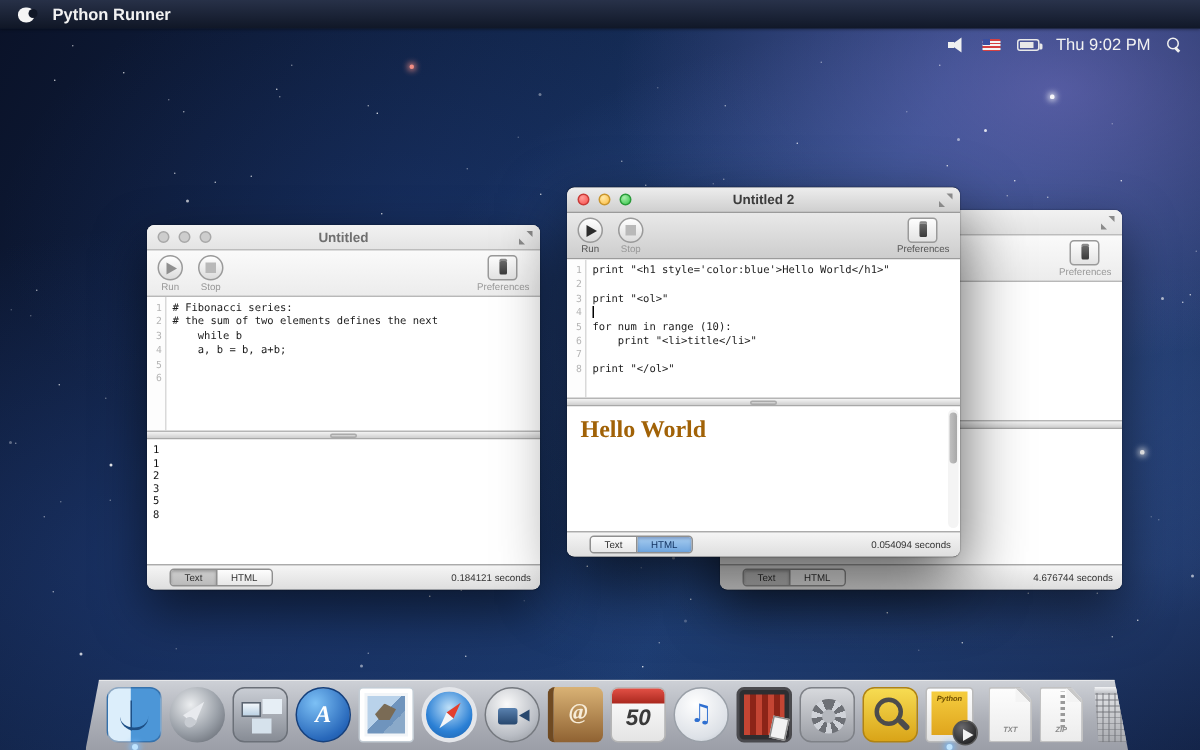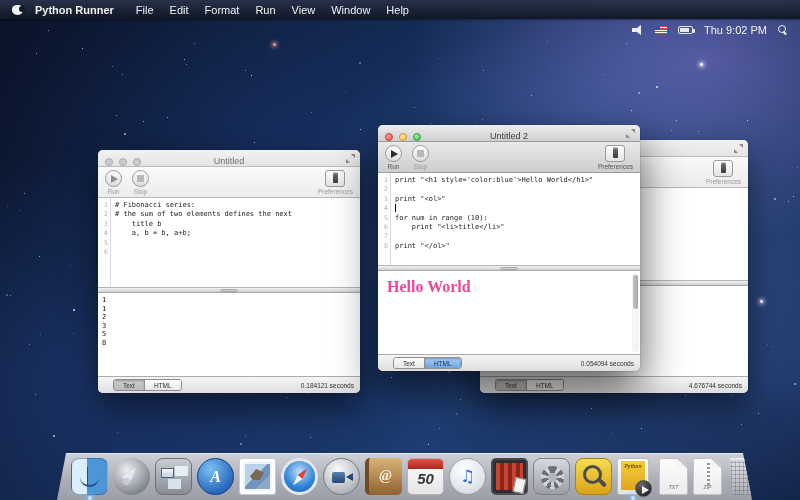--- a/index.html
+++ b/index.html
@@ -44,22 +44,22 @@
   .spot-icon { width:10px; height:10px; position:relative; margin-right:4px; }
   .spot-icon::before { content:''; position:absolute; left:0; top:0; width:6px; height:6px; border:1.5px solid #f0f0f0; border-radius:50%; }
   .spot-icon::after { content:''; position:absolute; left:6px; top:6px; width:4px; height:1.5px; background:#f0f0f0; transform:rotate(45deg); transform-origin:0 0; }
 
   
   .window { position:absolute; border-radius:5px; background:#fff;
     box-shadow:0 14px 34px rgba(0,0,0,.55), 0 0 1px rgba(0,0,0,.6);
     display:flex; flex-direction:column; overflow:hidden; }
   .window.focused { box-shadow:0 18px 44px rgba(0,0,0,.66), 0 0 1px rgba(0,0,0,.7); }
 
-  .titlebar { height:17px; flex:0 0 auto; position:relative; display:flex; align-items:flex-end;
-    background:linear-gradient(#f2f2f2,#e4e4e4); border-bottom:1px solid #bcbcbc; }
+  .titlebar { height:17px; flex:0 0 auto; position:relative; display:flex; align-items:center;
+    background:linear-gradient(#f2f2f2,#e4e4e4); border-bottom:1px solid #bcbcbc;font-weight:bold; }
   .focused .titlebar { background:linear-gradient(#ededed,#cfcfcf); border-bottom:1px solid #9b9b9b; }
   .traffic { display:flex; gap:6px; margin-left:7px; }
   .tl { width:8px; height:8px; border-radius:50%; background:#cdcdcd; border:1px solid #a8a8a8; }
   .focused .tl.red    { background:radial-gradient(circle at 35% 30%,#ff9d99,#f9514d); border-color:#c93b38; }
   .focused .tl.yellow { background:radial-gradient(circle at 35% 30%,#ffe9a8,#fdbc40); border-color:#c9962e; }
   .focused .tl.green  { background:radial-gradient(circle at 35% 30%,#a8eeab,#35c649); border-color:#2a9b3a; }
   .wtitle { position:absolute; left:0; right:0; text-align:center; font-size:9px; color:#6f6f6f; }
   .focused .wtitle { color:#3c3c3c; }
   .fs-icon { position:absolute; right:5px; top:4px; width:9px; height:9px; }
   .fs-icon::before { content:''; position:absolute; right:0; top:0; border-top:4px solid #8a8a8a; border-left:4px solid transparent; }
@@ -369,21 +369,20 @@
       <span class="star" style="left: 273px; top: 43px; width: 3px; height: 3px; background: rgb(255, 148, 136); box-shadow: rgb(255, 148, 136) 0px 0px 4px 1px; opacity: 0.95;"></span>
       <span class="star" style="left: 700px; top: 63px; width: 2.5px; height: 2.5px; background: rgb(255, 255, 255); box-shadow: rgb(255, 255, 255) 0px 0px 4px 1px; opacity: 0.95;"></span>
       <span class="star" style="left: 120px; top: 255px; width: 2px; height: 2px; background: rgb(220, 230, 255); box-shadow: rgb(220, 230, 255) 0px 0px 4px 1px; opacity: 0.95;"></span>
       <span class="star" style="left: 760px; top: 300px; width: 2.5px; height: 2.5px; background: rgb(255, 255, 255); box-shadow: rgb(255, 255, 255) 0px 0px 4px 1px; opacity: 0.95;"></span>
     </div>
 </div>
 
 <div class="menubar">
   <span class="apple"></span>
   <span class="app-name">Python Runner</span>
-  <span id="menu-items"><span class="menu-item">File</span><span class="menu-item">Edit</span><span class="menu-item">Format</span><span class="menu-item">Run</span><span class="menu-item">View</span><span class="menu-item">Window</span><span class="menu-item">Help</span></span>
   <span class="mb-right">
     <span class="vol-icon"></span>
     <span class="flag-icon"></span>
     <span class="batt-icon"></span>
     <span class="clock">Thu 9:02 PM</span>
     <span class="spot-icon"></span>
   </span>
 </div>
 
 <div class="window" id="win2" style="left:480px; top:140px; width:268px; height:253px; z-index:10;">
@@ -469,21 +468,21 @@
   </div>
   <div class="code-area" style="height:89px;">
     <div class="gutter" id="gutter-0">
         <div class="ln">1</div>
         <div class="ln">2</div>
         <div class="ln">3</div>
         <div class="ln">4</div>
         <div class="ln">5</div>
         <div class="ln">6</div>
       </div>
-    <div class="code" id="code-0"><div class="cl"># Fibonacci series:</div><div class="cl"># the sum of two elements defines the next</div><div class="cl">    title b</div><div class="cl">    a, b = b, a+b;</div></div>
+    <div class="code" id="code-0"><div class="cl"># Fibonacci series:</div><div class="cl"># the sum of two elements defines the next</div><div class="cl">    while b</div><div class="cl">    a, b = b, a+b;</div></div>
   </div>
   <div class="splitter">
       <div class="dimple"></div>
     </div>
   <div class="output">
     <div class="out-text" id="outtext-0">1
 1
 2
 3
 5
@@ -539,21 +538,21 @@
         <div class="ln">6</div>
         <div class="ln">7</div>
         <div class="ln">8</div>
       </div>
     <div class="code" id="code-1"><div class="cl">print "&lt;h1 style='color:blue'&gt;Hello World&lt;/h1&gt;"</div><div class="cl"></div><div class="cl">print "&lt;ol&gt;"</div><div class="cl"><span class="caret"></span></div><div class="cl">for num in range (10):</div><div class="cl">    print "&lt;li&gt;title&lt;/li&gt;"</div><div class="cl"></div><div class="cl">print "&lt;/ol&gt;"</div></div>
   </div>
   <div class="splitter">
       <div class="dimple"></div>
     </div>
   <div class="output">
-    <div class="html-heading" id="html-heading-1" style="color: #ec4899;">Hello World</div>
+    <div class="html-heading" id="html-heading-1" style="color: #a16207;">Hello World</div>
     <div class="vscroll">
         <div class="vthumb"></div>
       </div>
   </div>
   <div class="wfooter">
     <div class="seg">
       <span class="seg-btn" id="seg-text-1">Text</span>
       <span class="seg-btn seg-sel-blue" id="seg-html-1">HTML</span>
     </div>
     <span class="ftime">0.054094 seconds</span>

